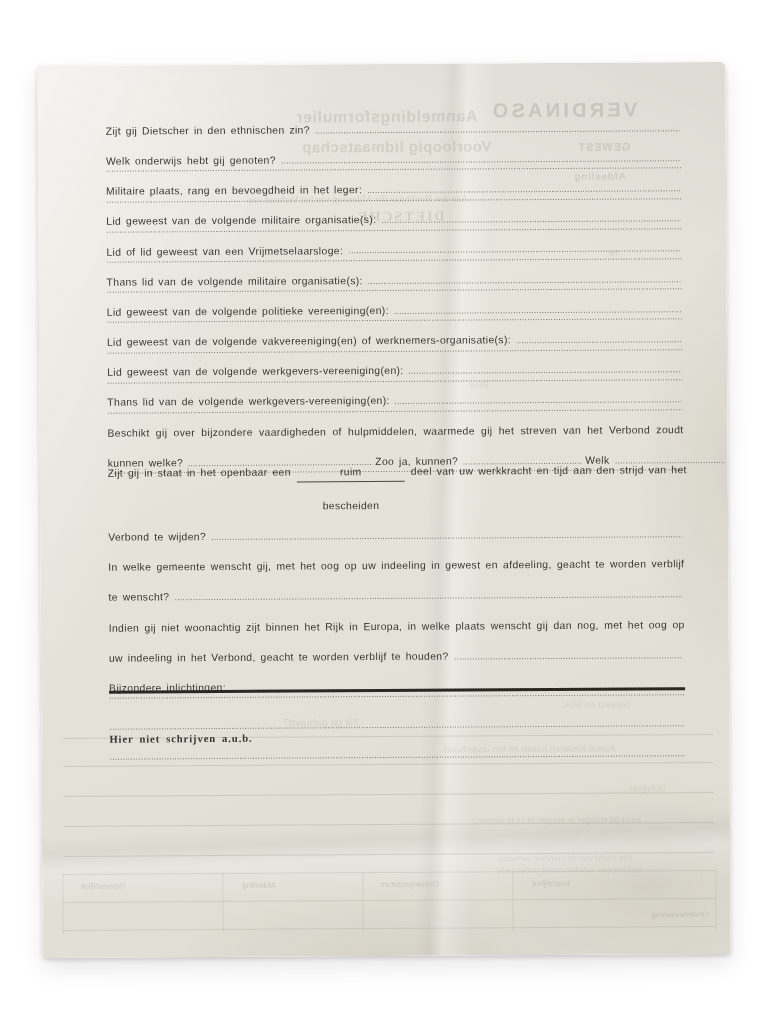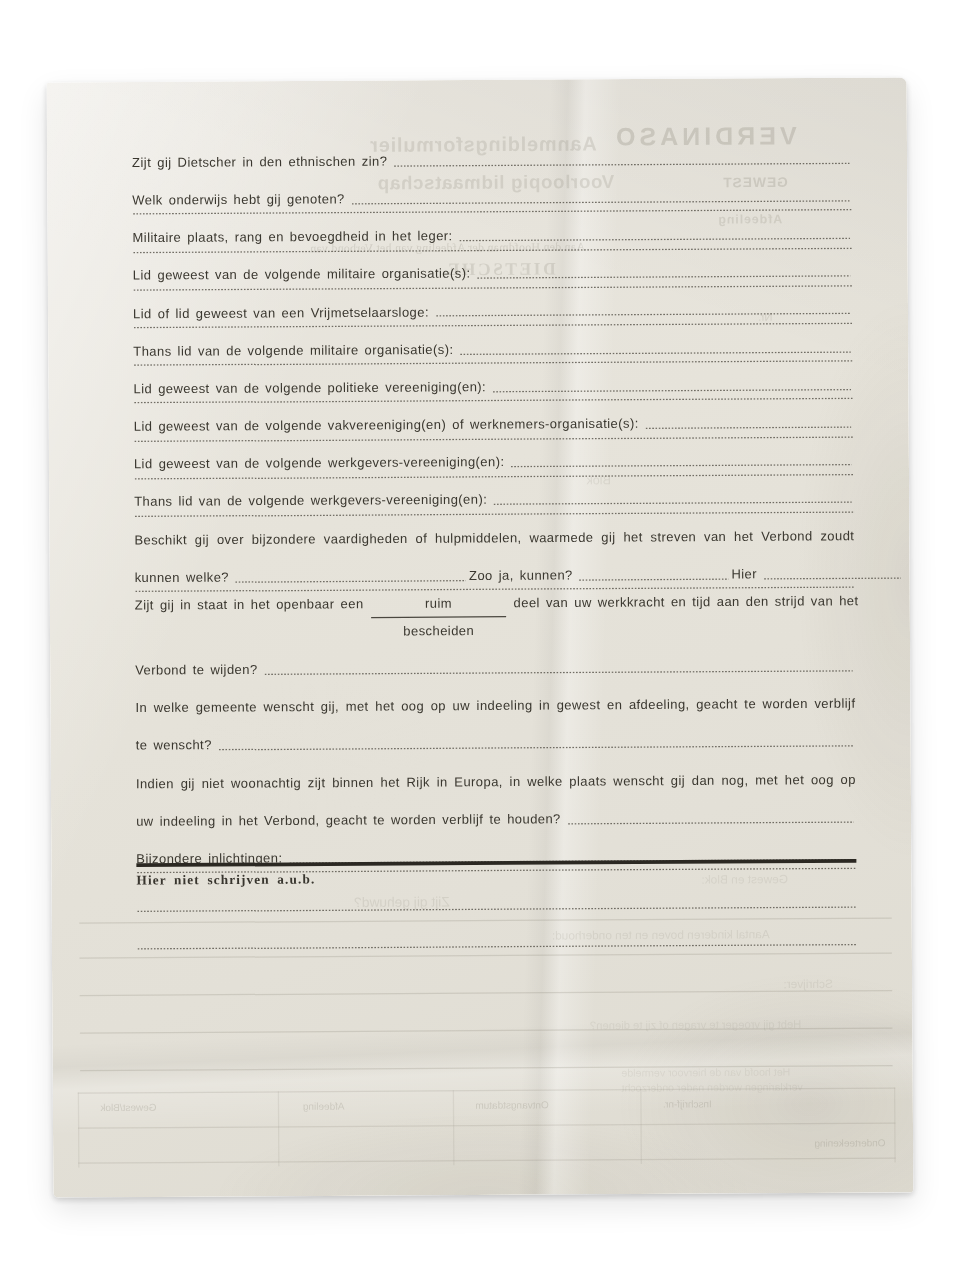--- a/index.html
+++ b/index.html
@@ -166,21 +166,21 @@
   }
   .frac .bar {
     width: 108px;
     height: 1px;
     background: #4a473f;
   }
   .frac .den {
     font-size: 10.4px;
     letter-spacing: 0.35px;
     line-height: 1;
-    margin-top: 7px;
+    margin-top: 19px;
   }
   .frac-tail { flex: 1 1 auto; }
 
   
   .prow {
     position: relative;
     height: 30.2px;
   }
   .ptext {
     position: absolute;
@@ -206,21 +206,21 @@
     left: 68px;
     right: 44px;
     top: 625px;
     height: 2.6px;
     background: #2b2822;
     z-index: 5;
   }
   #footnote {
     position: absolute;
     left: 68px;
-    top: 634px;
+    top: 668px;
     z-index: 5;
     font-family: "Liberation Serif", serif;
     font-weight: bold;
     font-size: 10.6px;
     letter-spacing: 0.9px;
     word-spacing: 2.5px;
     color: #38352e;
   }
 
   
@@ -521,21 +521,21 @@
           <span class="spread">Beschikt gij over bijzondere vaardigheden of hulpmiddelen, waarmede gij het streven van het Verbond zoudt</span>
         </div>
       </div>
 
       <div class="row">
         <div class="qline">
           <span class="qtext">kunnen welke?</span>
           <span class="fill w1"></span>
           <span class="qtext">Zoo ja, kunnen?</span>
           <span class="fill w2"></span>
-          <span class="qtext">Hier</span>
+          <span class="qtext">Welk</span>
           <span class="fill w3"></span>
         </div>
       </div>
 
       <div class="fracrow">
         <div class="drule"></div>
         <div class="fracline">
           <span class="qtext">Zijt gij in staat in het openbaar een</span>
           <span class="frac">
             <span class="num">ruim</span>

